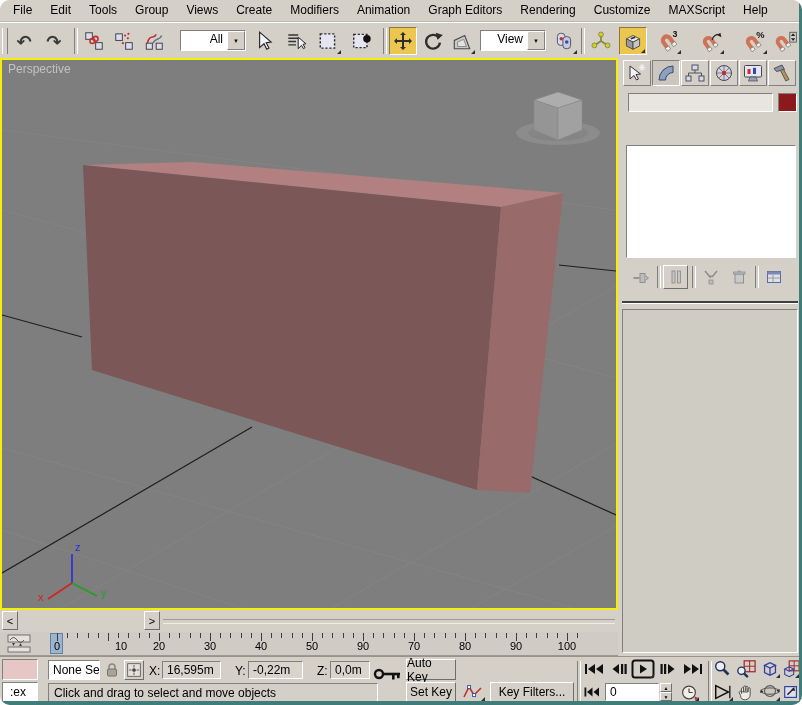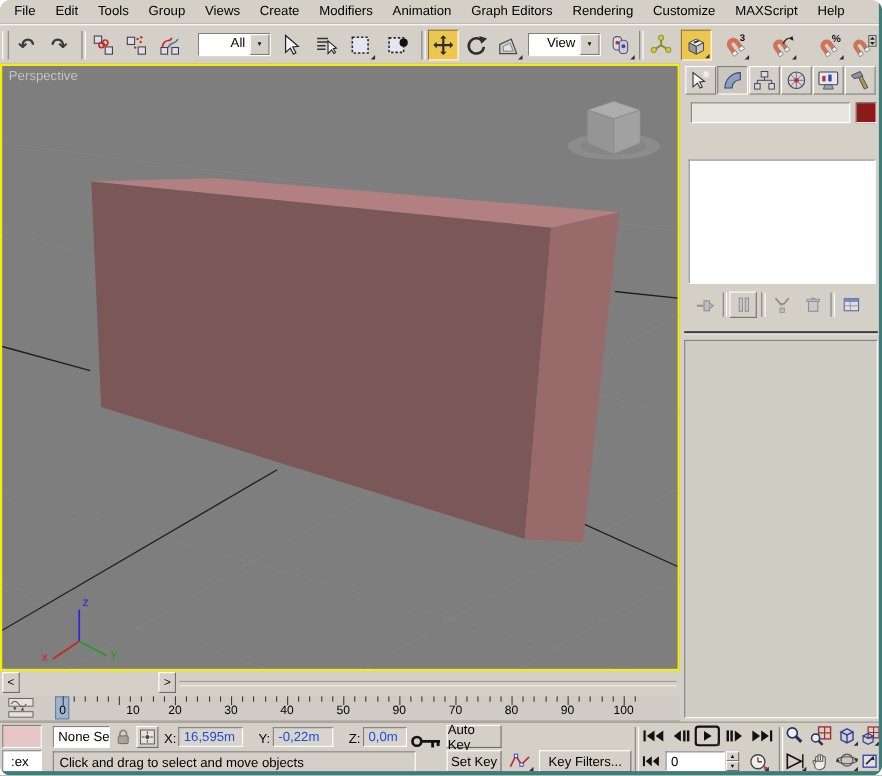--- a/index.html
+++ b/index.html
@@ -49,21 +49,21 @@
   .timeslider{left:0;top:610px;width:618px;height:22px;background:#d4d0c8;}
   .trackbar{left:0;top:632px;width:618px;height:24px;background:#d0ccc5;border-bottom:1px solid #9c9892;box-sizing:border-box;}
   .tick{position:absolute;top:1px;width:1px;height:5px;background:#3c3c3c;}
   .tick.tall{height:8px;}
   .ticklab{position:absolute;top:8px;transform:translateX(-50%);font-size:11px;}
   .frameind{position:absolute;left:6px;top:1px;width:13px;height:21px;background:#9db4ce;border:1px solid #64809f;box-sizing:border-box;}
 
   
   .statusbar{left:0;top:656px;width:802px;height:49px;background:#d4d0c8;border-top:1px solid #989287;box-sizing:border-box;}
   .slabel{position:absolute;font-size:12px;}
-  .grayval{color:#1d4ed8;}
+  .grayval{color:#000000;}
   .edge-r{left:799px;top:0;width:3px;height:705px;background:#3e7d7a;}
   .edge-b{left:0;top:701px;width:802px;height:4px;background:#3e7d7a;}
 </style>
 </head>
 <body>
 
 <div class="app">
 
   <div class="menubar abs">
       <span class="menu-item">File</span>

